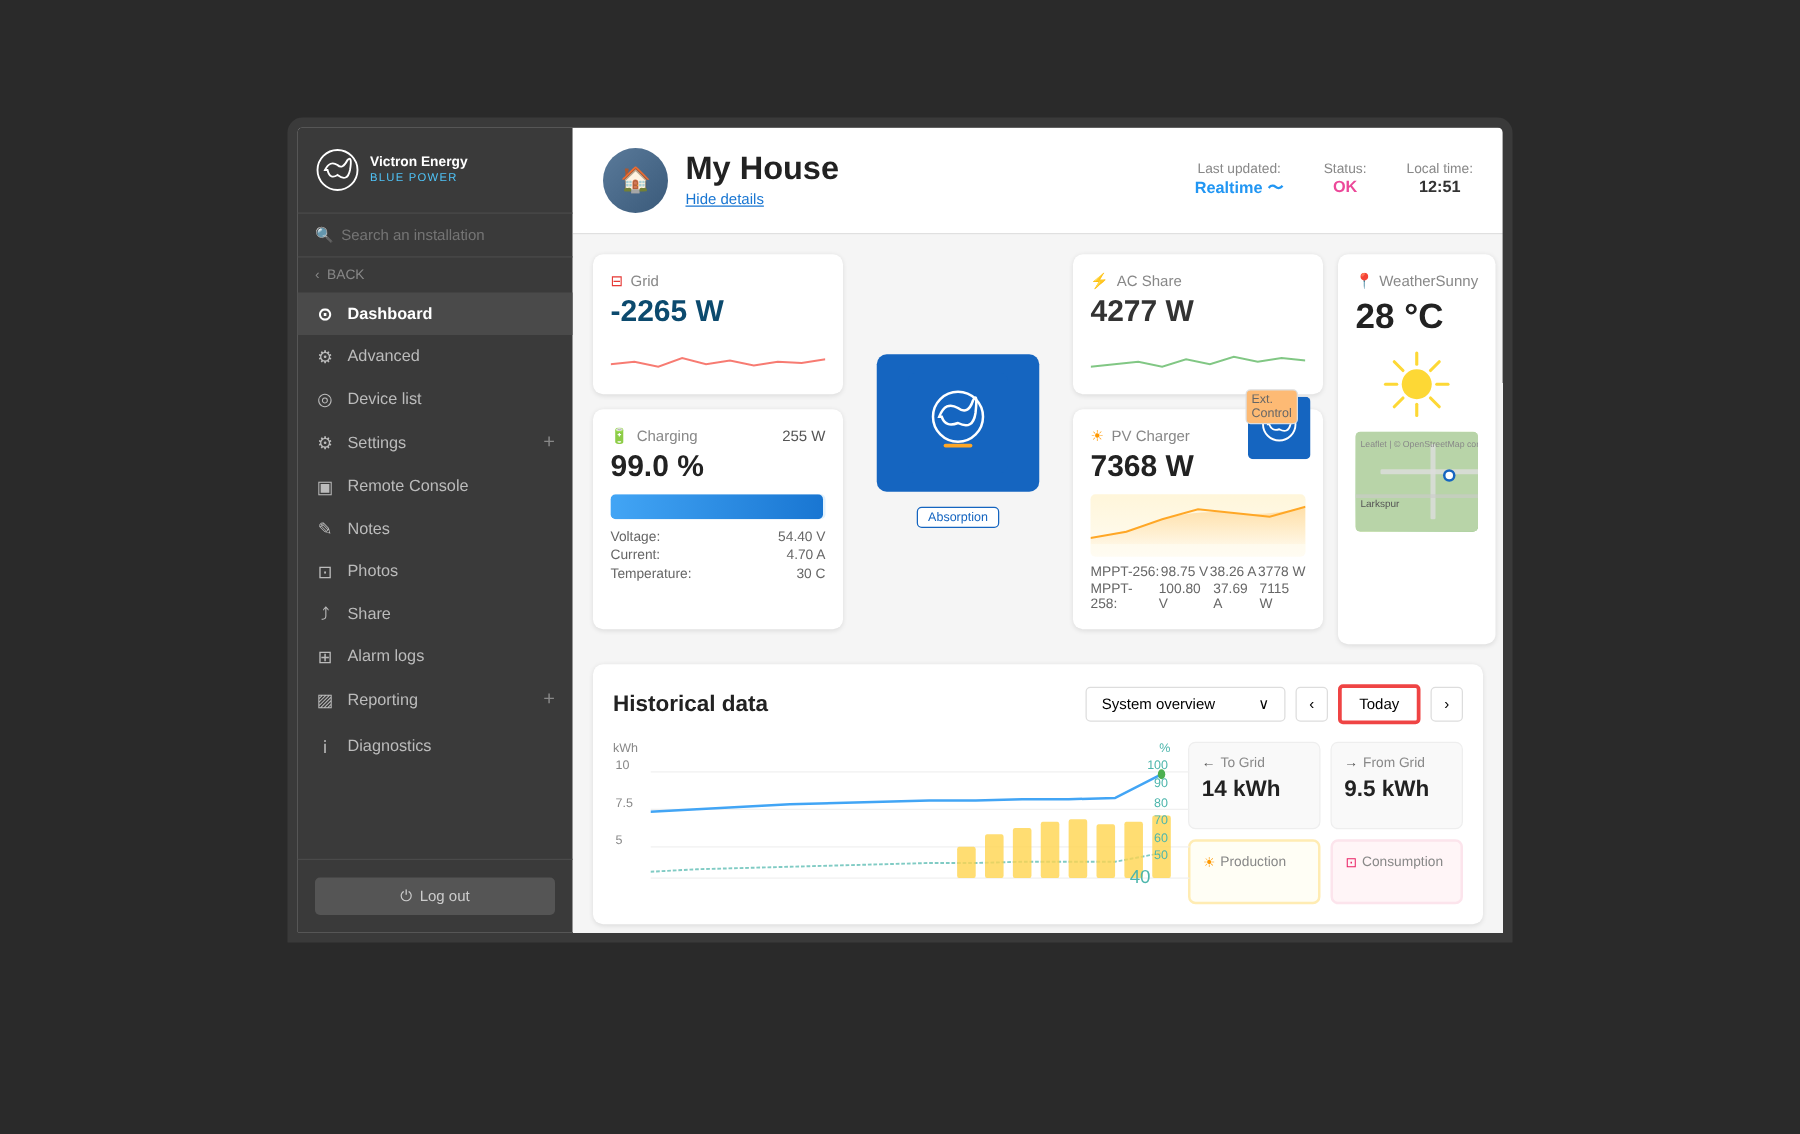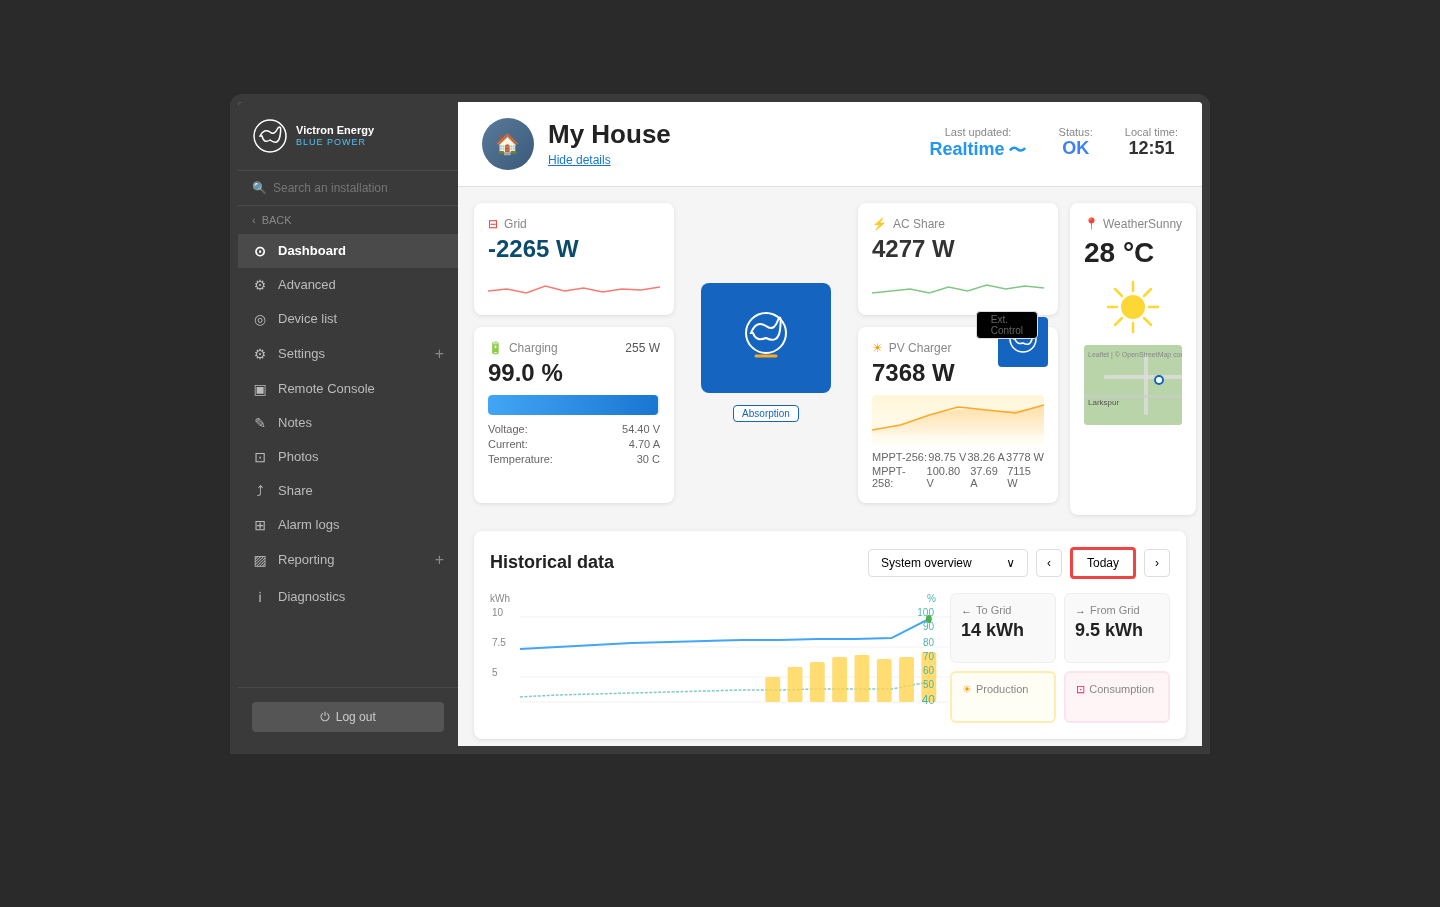--- a/index.html
+++ b/index.html
@@ -40,39 +40,39 @@
     
     .dash-header { background: #fff; padding: 16px 24px; display: flex; align-items: center; gap: 14px; border-bottom: 1px solid #e0e0e0; }
     .house-avatar { width: 52px; height: 52px; border-radius: 50%; background: #888; overflow: hidden; }
     .house-avatar-img { width: 100%; height: 100%; background: linear-gradient(135deg, #5a7a9a, #3a5a7a); display: flex; align-items: center; justify-content: center; color: #fff; font-size: 20px; }
     .house-title-area { flex: 1; }
     .house-title { font-size: 26px; font-weight: 700; color: #222; }
     .hide-details { color: #1976d2; font-size: 12px; cursor: pointer; text-decoration: underline; }
     .header-meta { display: flex; gap: 32px; align-items: flex-start; }
     .meta-item { text-align: center; }
     .meta-label { font-size: 11px; color: #888; }
-    .meta-value { font-size: 18px; font-weight: 600; color: #333; justify-content: space-between; }
+    .meta-value { font-size: 13px; font-weight: 600; color: #333; justify-content: space-between; }
     .meta-value.realtime { color: #2196f3; display: flex; align-items: center; gap: 4px; }
 
     .card { background: #fff; border-radius: 8px; padding: 14px; box-shadow: 0 1px 4px rgba(0,0,0,0.1); }
     .card-title { font-size: 12px; color: #888; display: flex; align-items: center; gap: 6px; margin-bottom: 4px; }
     .card-value { font-size: 24px; font-weight: 700; color: #222; margin-bottom: 8px; }
     .card-mini-chart { height: 30px; position: relative; overflow: hidden; }
 
     .inverter-card { background: #1565c0; border-radius: 8px; padding: 14px; display: flex; flex-direction: column; align-items: center; justify-content: center; min-height: 120px; position: relative; }
 
     .battery-card { background: #fff; border-radius: 8px; padding: 14px; box-shadow: 0 1px 4px rgba(0,0,0,0.1); }
     .battery-bar { height: 20px; background: #e3f2fd; border-radius: 4px; margin: 8px 0; position: relative; overflow: hidden; }
     .battery-fill { height: 100%; background: linear-gradient(90deg, #42a5f5, #1976d2); border-radius: 4px; }
     .battery-details { font-size: 11px; color: #666; }
     .battery-detail-row { display: flex; justify-content: space-between; margin-top: 3px; }
     .pv-mini-chart { height: 50px; background: linear-gradient(180deg, rgba(255,193,7,0.15), rgba(255,193,7,0.05)); border-radius: 4px; margin-top: 8px; }
     .pv-details { font-size: 11px; color: #666; margin-top: 6px; }
     .pv-detail-row { display: flex; justify-content: space-between; margin-top: 2px; }
-    .ext-control-badge { background: #000000; border: 1px solid #ddd; border-radius: 4px; font-size: 10px; color: #666; padding: 2px 14px; position: absolute; top: -6px; right: 10px; }
+    .ext-control-badge { background: #fdba74; border: 1px solid #ddd; border-radius: 4px; font-size: 10px; color: #666; padding: 2px 4px; position: absolute; top: -6px; right: 10px; }
     .weather-header { display: flex; justify-content: space-between; align-items: center; margin-bottom: 6px; }
     .weather-title { font-size: 12px; color: #888; display: flex; align-items: center; gap: 4px; }
     .weather-condition { font-size: 12px; color: #888; }
     .weather-temp { font-size: 28px; font-weight: 700; color: #222; margin-bottom: 8px; }
 
     
     .historical-section { background: #fff; margin: 0 16px 16px; border-radius: 8px; padding: 16px; box-shadow: 0 1px 4px rgba(0,0,0,0.1); }
     .historical-header { display: flex; align-items: center; justify-content: space-between; margin-bottom: 14px; }
     .historical-title { font-size: 18px; font-weight: 700; color: #222; }
     .historical-controls { display: flex; align-items: center; gap: 8px; }
@@ -93,21 +93,21 @@
     
     .absorption-badge { background: #fff; border: 1px solid #1565c0; border-radius: 4px; font-size: 10px; color: #1565c0; padding: 2px 8px; text-align: center; margin-top: 4px; align-self: center; }
 
     .pv-charger-section { position: relative; }
 
     
     .sparkline { width: 100%; height: 30px; }
 
     .grid-card-value { color: #0c4a6e; }
     .ac-loads-value { color: #333; }
-    .status-ok { color: #3b82f6; }
+    .status-ok { color: #ec4899; }
 
     .map-placeholder { width: 100%; height: 80px; background: linear-gradient(135deg, #b5d5a0 0%, #9bc98e 30%, #cce5a8 50%, #aad4a0 70%, #8ec07c 100%); border-radius: 4px; position: relative; overflow: hidden; margin-top: 6px; }
   </style>
 </head>
 <body>
 
 <div class="laptop-wrapper">
   <div class="laptop-screen">
     <div class="app-container">
 
@@ -411,21 +411,21 @@
                 <div style="position:absolute; left:2px; top:14px; font-size:10px; color:#888;">10</div>
                 <div style="position:absolute; left:2px; top:44px; font-size:10px; color:#888;">7.5</div>
                 <div style="position:absolute; left:2px; top:74px; font-size:10px; color:#888;">5</div>
 
                 <div style="position:absolute; right:2px; top:14px; font-size:10px; color:#4db6ac;">100</div>
                 <div style="position:absolute; right:2px; top:28px; font-size:10px; color:#4db6ac;">90</div>
                 <div style="position:absolute; right:2px; top:44px; font-size:10px; color:#4db6ac;">80</div>
                 <div style="position:absolute; right:2px; top:58px; font-size:10px; color:#4db6ac;">70</div>
                 <div style="position:absolute; right:2px; top:72px; font-size:10px; color:#4db6ac;">60</div>
                 <div style="position:absolute; right:2px; top:86px; font-size:10px; color:#4db6ac;">50</div>
-                <div style="position:absolute; right:1px; top:100px; font-size:12px; color:#4db6ac;">40</div>
+                <div style="position:absolute; right:16px; top:100px; font-size:15px; color:#4db6ac;">40</div>
               </div>
             </div>
 
             <div class="stats-panel">
               <div class="stat-card">
                 <div class="stat-label">
                   <span style="color:#555;">←</span>
                   <span>To Grid</span>
                 </div>
                 <div class="stat-value">14 kWh</div>

